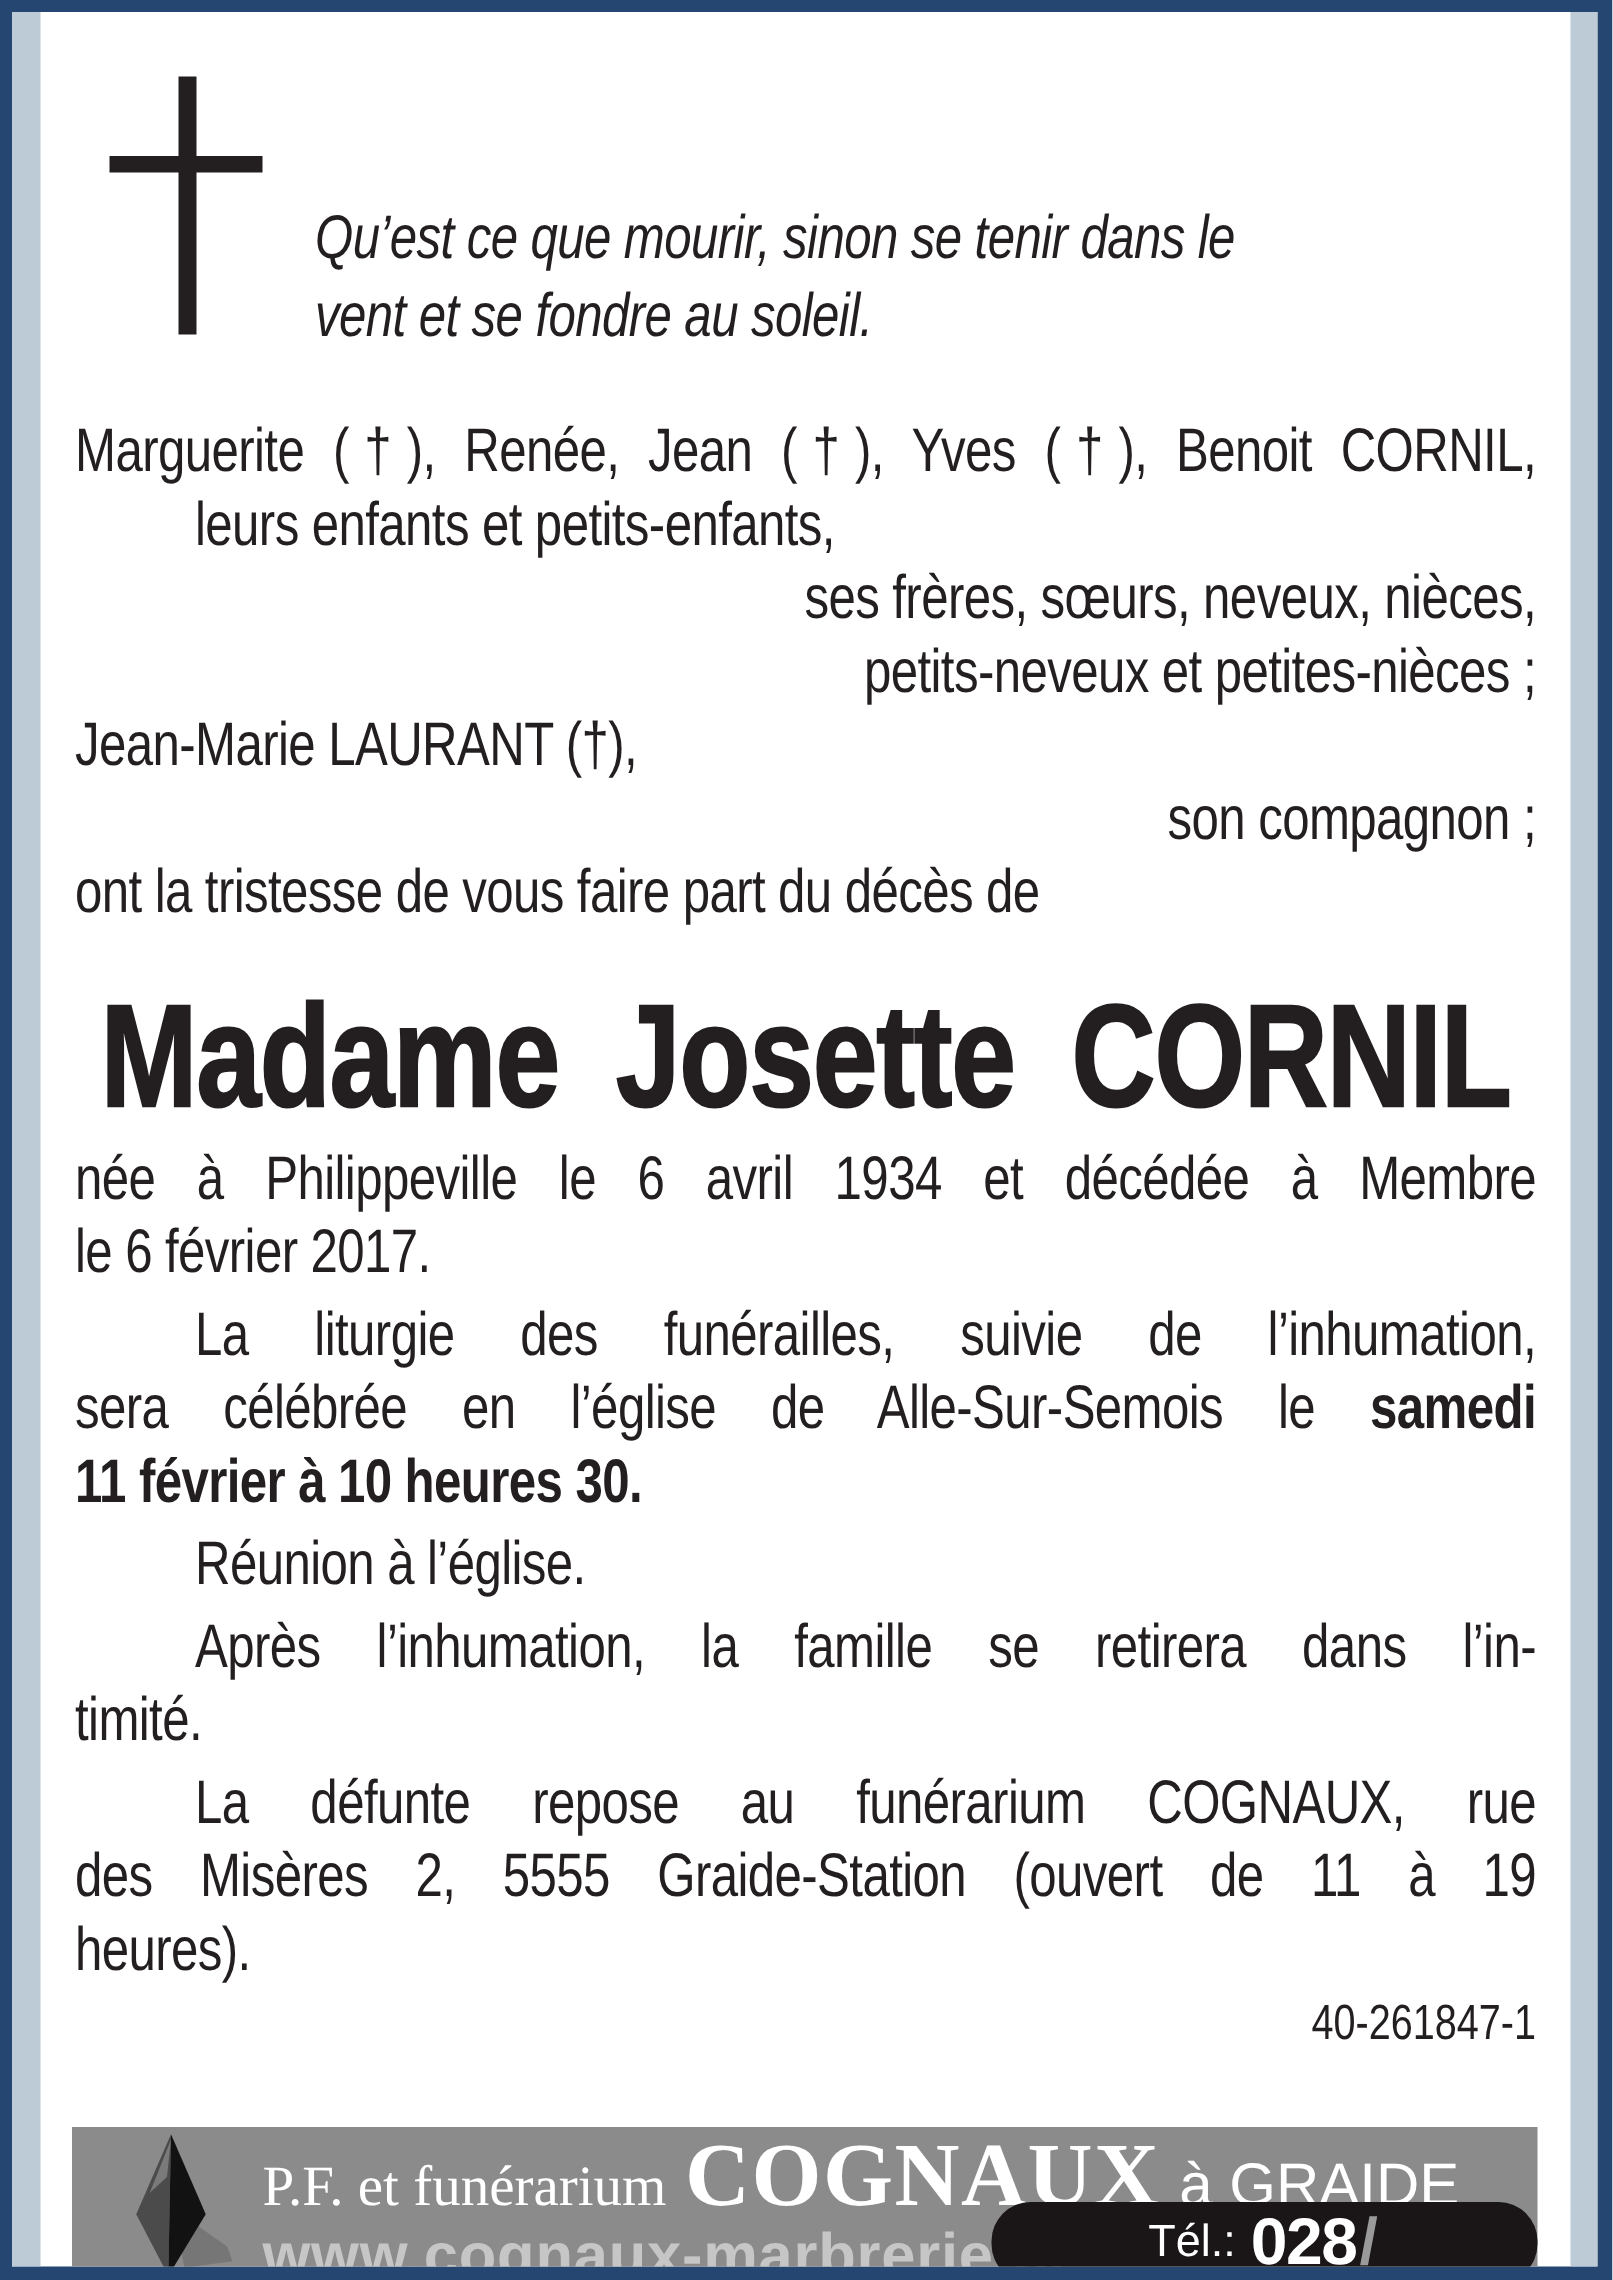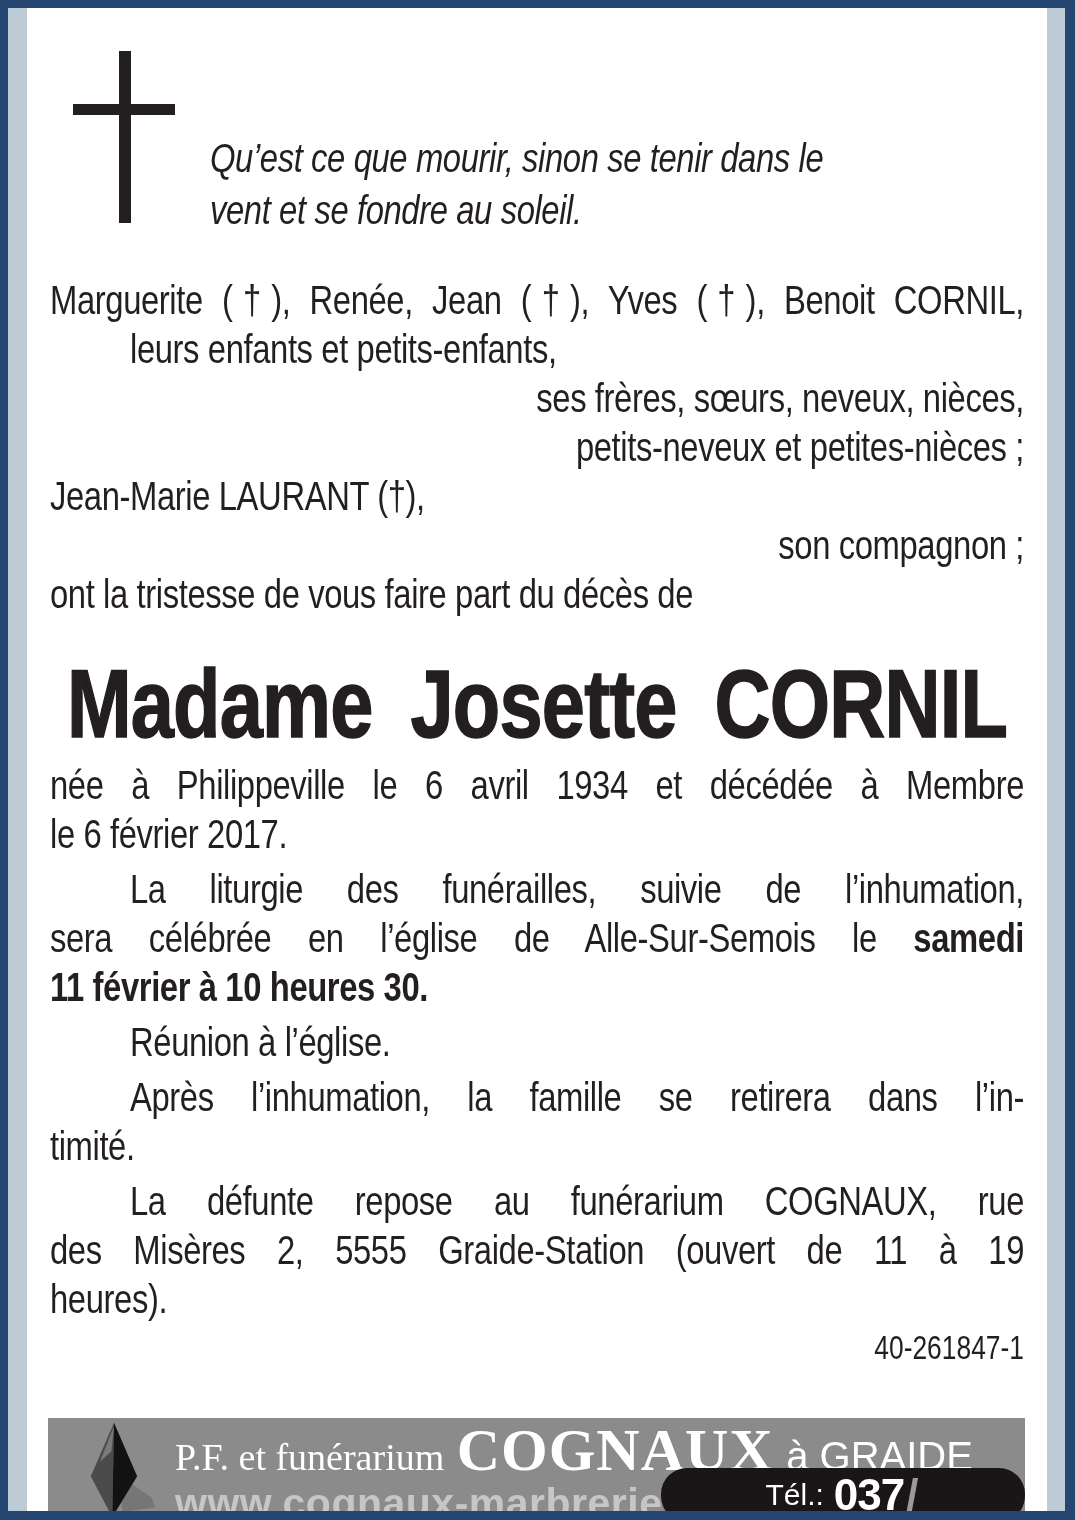--- a/index.html
+++ b/index.html
@@ -153,19 +153,19 @@
           <span class="b-prefix">P.F. et funérarium</span>
           <span class="b-name">COGNAUX</span>
           <span class="b-loc">à GRAIDE</span>
         </div>
         <div class="bl2">
           <span class="b-web">www.cognaux-marbrerie.be</span>
         </div>
       </div>
       <div class="pill">
         <span class="tel-label">Tél.:</span>
-        <span class="tel-num">037</span>
+        <span class="tel-num">028</span>
         <span class="tel-sep">/</span>
       </div>
     </div>
 
   </div>
 </div>
 
 </body></html>

